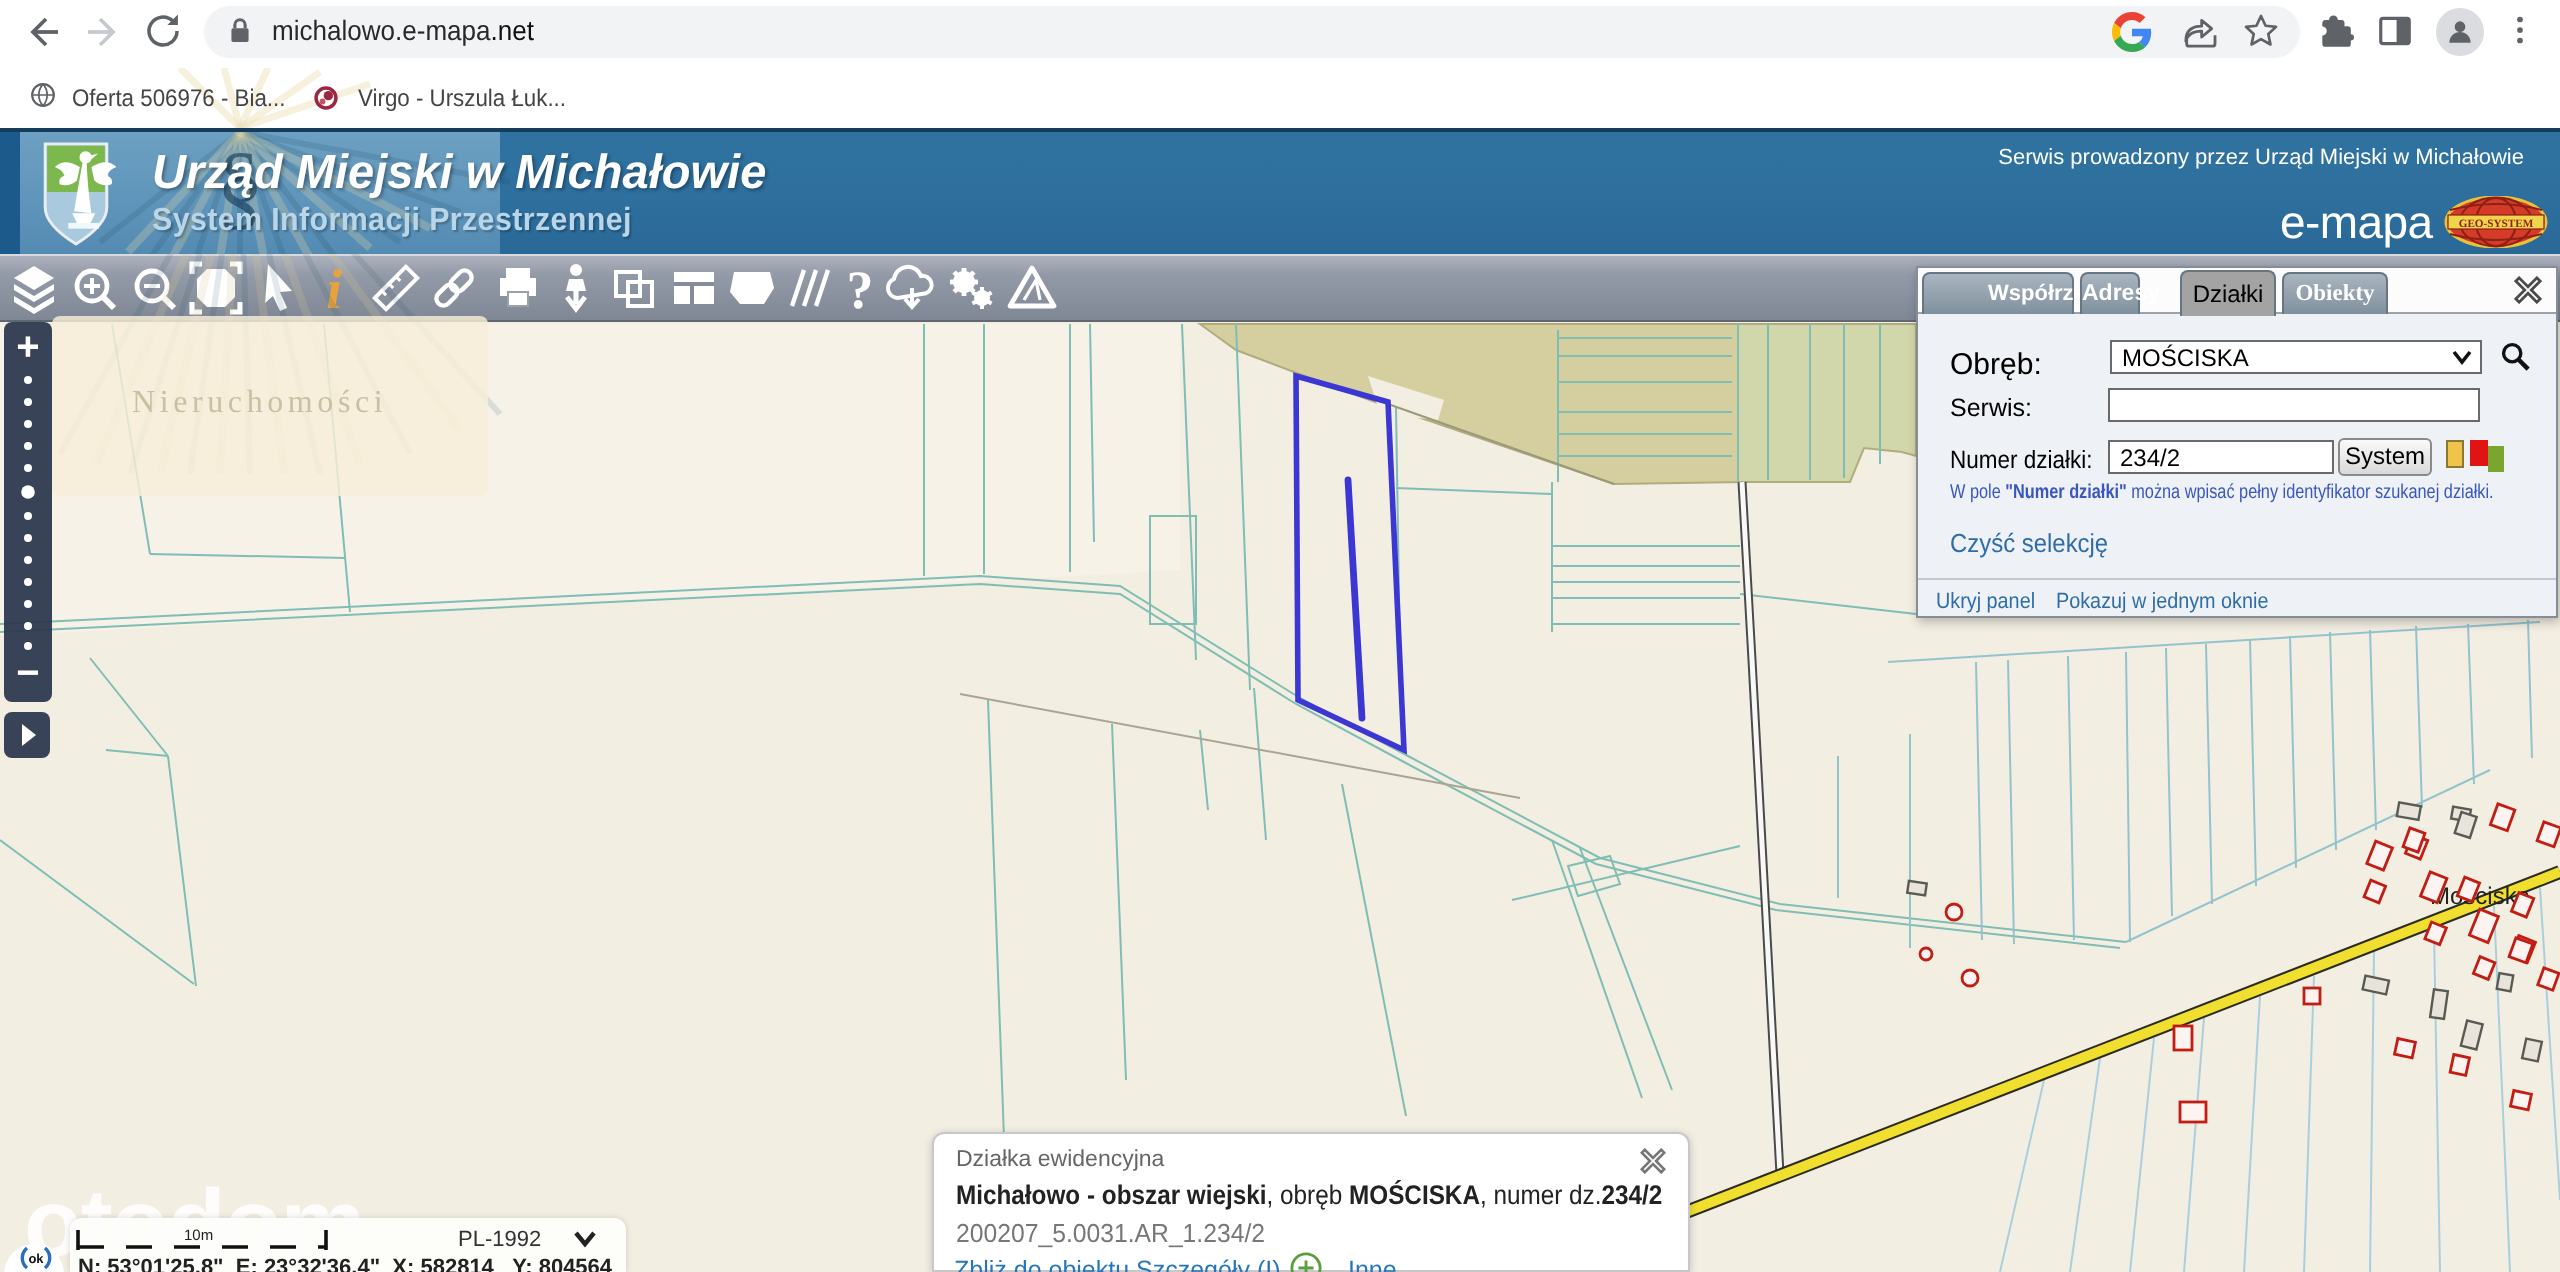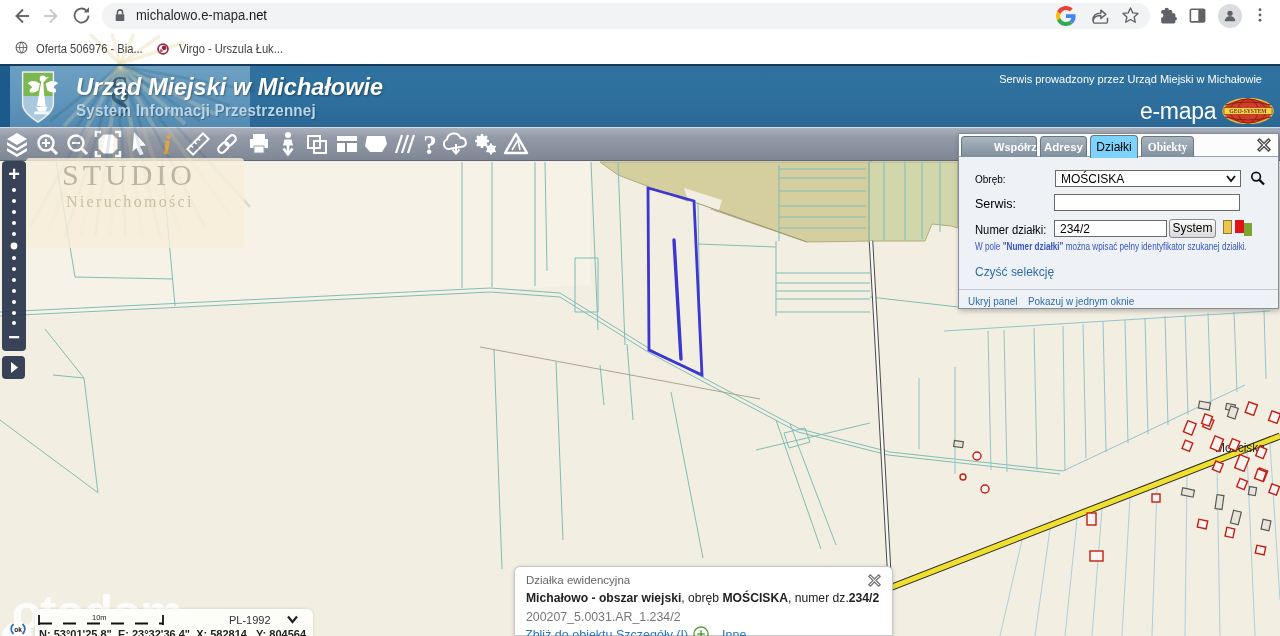--- a/index.html
+++ b/index.html
@@ -389,21 +389,20 @@
     <path d="M100 -63 L28 105"></path>
         <path d="M100 -63 L60 110"></path>
         <path d="M100 -63 L90 110"></path>
         <path d="M100 -63 L122 110"></path>
         <path d="M100 -63 L160 105"></path>
         <path d="M100 -63 L210 88"></path>
   </g>
 </svg>
 
 <div class="abs" style="left:26px;top:158px;width:218px;height:90px;background:rgba(246,238,216,0.82);border-radius:4px;"></div>
-<div class="abs" style="left:62px;top:158px;font-family:'Liberation Serif',serif;font-size:30px;letter-spacing:4px;color:#b3ab99;opacity:0.85;">STUDIO</div>
 <div class="abs" style="left:66px;top:193px;font-family:'Liberation Serif',serif;font-size:16px;letter-spacing:2.3px;color:#c9bfa2;">Nieruchomości</div>
 
 <div class="abs" style="left:2px;top:161px;width:24px;height:190px;background:rgba(42,54,76,0.93);border-radius:4px;"></div>
 <div class="abs" style="left:2px;top:163px;width:24px;text-align:center;font-size:20px;font-weight:bold;color:#fff;">+</div>
 <div class="abs" style="left:2px;top:326px;width:24px;text-align:center;font-size:20px;font-weight:bold;color:#fff;">−</div>
 <svg class="abs" style="left:2px;top:186px;" width="24" height="140" viewBox="0 0 24 140">
   <g fill="#fff">
     <circle cx="12" cy="4" r="2"></circle>
         <circle cx="12" cy="15" r="2"></circle>
         <circle cx="12" cy="26" r="2"></circle>
@@ -443,48 +442,48 @@
     </svg>
 <div class="abs" style="left:39px;top:628px;font-size:11px;font-weight:bold;color:#222;white-space:nowrap;">N: 53°01'25.8"&nbsp;&nbsp;E: 23°32'36.4"&nbsp;&nbsp;X: 582814&nbsp;&nbsp;&nbsp;Y: 804564</div>
 
 <div class="abs" style="left:2px;top:622px;width:30px;height:30px;border-radius:50%;background:#fff;"></div>
 <svg class="abs" style="left:1px;top:621px;" width="34" height="15" viewBox="0 0 34 30">
   <circle cx="17" cy="16" r="13" fill="#fff"></circle>
   <path d="M8 6 a13 13 0 0 0 0 20 M26 6 a13 13 0 0 1 0 20" fill="none" stroke="#2a6ebb" stroke-width="3.4"></path>
   <text x="17" y="21" font-size="13" font-weight="bold" fill="#111" text-anchor="middle" font-family="Liberation Sans,sans-serif">ok</text>
 </svg>
 
-<div class="abs" style="left:466px;top:566px;width:379px;height:70px;background:#fff;border:1px solid #c8c8c8;border-radius:6px 6px 0 0;box-shadow:0 1px 4px rgba(0,0,0,0.2);margin-left:48px;">
+<div class="abs" style="left:466px;top:566px;width:379px;height:70px;background:#fff;border:1px solid #c8c8c8;border-radius:6px 6px 0 0;box-shadow:0 1px 4px rgba(0,0,0,0.2);">
   <div class="abs" style="left:11px;top:7px;font-size:11.5px;color:#666;">Działka ewidencyjna</div>
   <div class="abs" style="left:11px;top:23px;font-size:13.5px;color:#222;white-space:nowrap;transform:scaleX(0.9);transform-origin:left;"><b>Michałowo - obszar wiejski</b>, obręb <b>MOŚCISKA</b>, numer dz.<b>234/2</b></div>
   <div class="abs" style="left:11px;top:42px;font-size:13px;color:#777;transform:scaleX(0.95);transform-origin:left;">200207_5.0031.AR_1.234/2</div>
   <div class="abs" style="left:10px;top:61px;font-size:12.5px;color:#2776bb;">Zbliż do obiektu</div>
   <div class="abs" style="left:101px;top:61px;font-size:12.5px;color:#2776bb;">Szczegóły (I)</div>
   <div class="abs" style="left:207px;top:61px;font-size:12.5px;color:#2776bb;">Inne</div>
   <svg class="abs" style="left:178px;top:59px;" width="16" height="16" viewBox="0 0 17 17">
         <circle cx="8.5" cy="8.5" r="7.5" fill="none" stroke="#5a9e3d" stroke-width="1.5"></circle>
         <path d="M8.5 4.5 v8 M4.5 8.5 h8" stroke="#5a9e3d" stroke-width="1.5"></path>
       </svg>
   <svg class="abs" style="left:353px;top:7px;" width="13" height="13" viewBox="0 0 12 12">
         <path d="M2.2 0.8 L6 4.6 L9.8 0.8 L11.2 2.2 L7.4 6 L11.2 9.8 L9.8 11.2 L6 7.4 L2.2 11.2 L0.8 9.8 L4.6 6 L0.8 2.2 Z" fill="#fff" stroke="#777" stroke-width="1.2"></path>
       </svg>
 </div>
 
 <div class="abs" style="left:958px;top:133px;width:321px;height:176px;background:#eef1f6;border:1px solid #858d96;box-shadow:1px 2px 5px rgba(0,0,0,0.25);">
 
   <div class="abs" style="left:0;top:0;width:319px;height:23px;background:#fcfcfc;border-bottom:1px solid #9aa2ac;"></div>
   <div class="abs" style="left:2px;top:2px;width:76px;height:21px;background:linear-gradient(180deg,#a9b5bf,#7f909d);border:1px solid #667684;border-bottom:none;border-radius:4px 4px 0 0;text-align:center;font-size:11px;font-weight:bold;color:#fff;line-height:21px;padding-left:32px;">Współrzędne</div>
-  <div class="abs" style="left:81px;top:2px;width:47px;height:21px;background:linear-gradient(180deg,#a9b5bf,#7f909d);border:1px solid #667684;border-bottom:none;border-radius:4px 4px 0 0;text-align:center;font-size:11.5px;font-weight:bold;color:#fff;line-height:21px;">Adresy</div>
-  <div class="abs" style="left:131px;top:1px;width:48px;height:23px;background:#7dd3fc;border:1px solid #667684;border-bottom:none;border-radius:4px 4px 0 0;text-align:center;font-size:12px;color:#000;line-height:23px;">Działki</div>
+  <div class="abs" style="left:81px;top:2px;width:30px;height:21px;background:linear-gradient(180deg,#a9b5bf,#7f909d);border:1px solid #667684;border-bottom:none;border-radius:4px 4px 0 0;text-align:center;font-size:11.5px;font-weight:bold;color:#fff;line-height:21px;">Adresy</div>
+  <div class="abs" style="left:131px;top:1px;width:48px;height:23px;background:#a3a3a3;border:1px solid #667684;border-bottom:none;border-radius:4px 4px 0 0;text-align:center;font-size:12px;color:#000;line-height:23px;">Działki</div>
   <div class="abs" style="left:182px;top:2px;width:53px;height:21px;background:linear-gradient(180deg,#a9b5bf,#7f909d);border:1px solid #667684;border-bottom:none;border-radius:4px 4px 0 0;text-align:center;font-size:11.5px;font-weight:bold;color:#fff;line-height:21px;font-family:Liberation Serif, serif;">Obiekty</div>
   <svg class="abs" style="left:298px;top:4px;" width="14" height="14" viewBox="0 0 12 12">
         <path d="M2.2 0.8 L6 4.6 L9.8 0.8 L11.2 2.2 L7.4 6 L11.2 9.8 L9.8 11.2 L6 7.4 L2.2 11.2 L0.8 9.8 L4.6 6 L0.8 2.2 Z" fill="#fafafa" stroke="#4a4a4a" stroke-width="1.2"></path>
       </svg>
 
-  <div class="abs" style="left:16px;top:40px;font-size:10px;color:#000;">Obręb:</div>
+  <div class="abs" style="left:16px;top:40px;font-size:15px;color:#000;">Obręb:</div>
   <div class="abs" style="left:96px;top:36px;width:186px;height:17px;background:#fff;border:1px solid #6a6a6a;font-size:12px;line-height:16px;padding-left:5px;">MOŚCISKA<svg style="position:absolute;right:4px;top:4px;" width="10" height="8">
           <path d="M1 1 L5 6 L9 1" fill="none" stroke="#111" stroke-width="1.8"></path>
         </svg></div>
   <svg class="abs" style="left:291px;top:36px;" width="15" height="16" viewBox="0 0 16 16">
         <circle cx="6.5" cy="6.5" r="4.6" fill="none" stroke="#111" stroke-width="1.8"></circle>
         <path d="M10 10 L15 15" stroke="#111" stroke-width="2.4"></path>
       </svg>
   <div class="abs" style="left:16px;top:63px;font-size:12.5px;color:#000;">Serwis:</div>
   <div class="abs" style="left:95px;top:60px;width:186px;height:17px;background:#fff;border:1px solid #6a6a6a;"></div>
   <div class="abs" style="left:16px;top:89px;font-size:12.5px;color:#000;transform:scaleX(0.9);transform-origin:left;white-space:nowrap;">Numer działki:</div>

